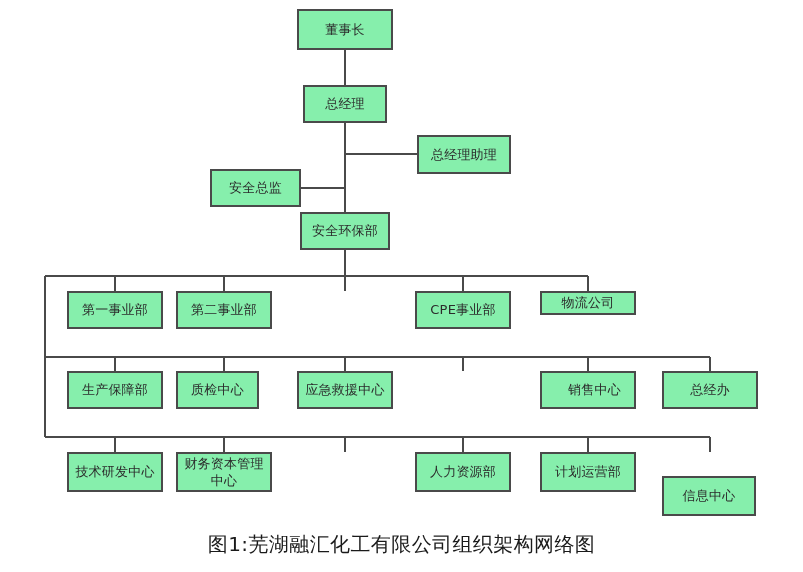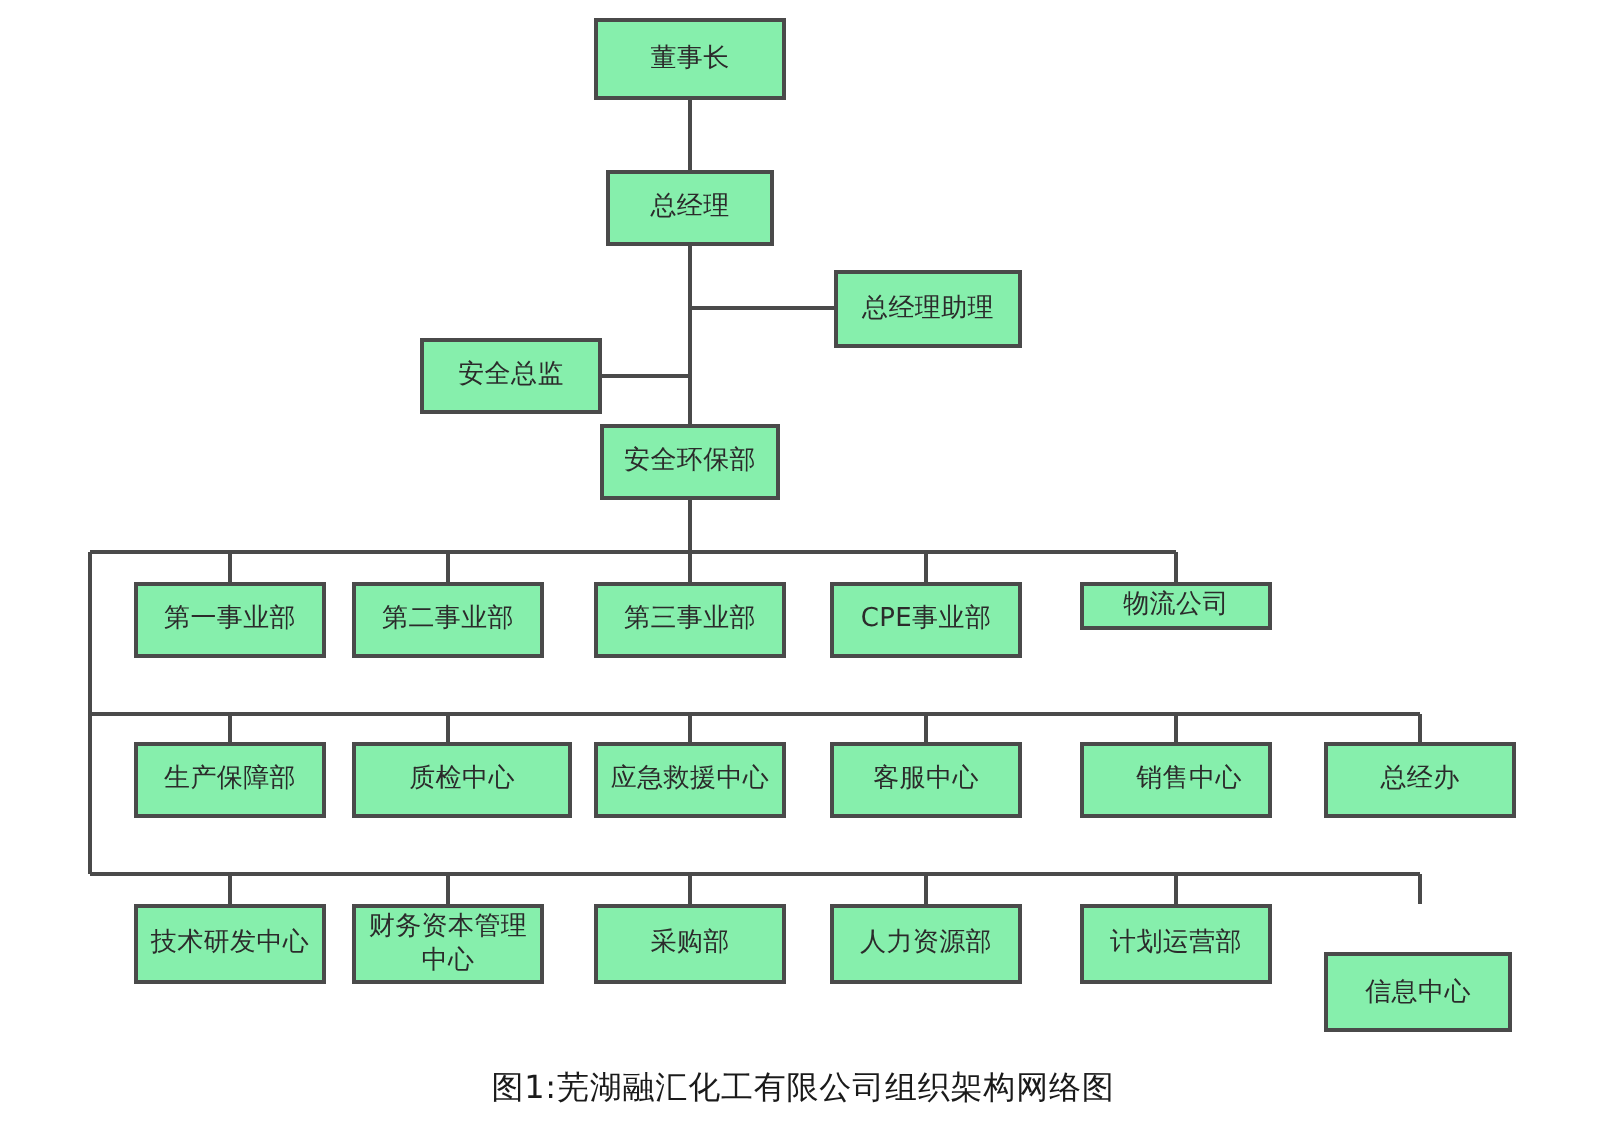--- a/index.html
+++ b/index.html
@@ -52,21 +52,21 @@
   }
   .node.two-line {
     line-height: 17px;
   }
   .caption {
     position: absolute;
     left: 0;
     top: 533px;
     width: 803px;
     text-align: center;
-    font-size: 16px;
+    font-size: 20px;
     line-height: 22px;
     color: #1a1a1a;
     letter-spacing: 0.4px;
   }
 </style>
 </head>
 <body>
 
 <div id="page">
 
@@ -119,34 +119,31 @@
 
     <div class="node" style="left:303px; top:85px; width:84px; height:38px;">总经理</div>
 
     <div class="node" style="left:417px; top:135px; width:94px; height:39px;">总经理助理</div>
     <div class="node" style="left:180px; top:169px; width:91px; height:38px;margin-left:30px;">安全总监</div>
 
     <div class="node" style="left:300px; top:212px; width:90px; height:38px;">安全环保部</div>
 
     <div class="node" style="left:67px; top:291px; width:96px; height:38px;">第一事业部</div>
     <div class="node" style="left:176px; top:291px; width:96px; height:38px;">第二事业部</div>
-    <div class="node" style="left:297px; top:291px; width:96px; height:38px;">第三事业部</div>
     <div class="node" style="left:415px; top:291px; width:96px; height:38px;">CPE事业部</div>
     <div class="node" style="left:540px; top:291px; width:96px; height:24px;">物流公司</div>
 
     <div class="node" style="left:67px; top:371px; width:96px; height:38px;">生产保障部</div>
-    <div class="node" style="left:176px; top:371px; width:110px; height:38px;">质检中心</div>
+    <div class="node" style="left:176px; top:371px; width:83px; height:38px;">质检中心</div>
     <div class="node" style="left:297px; top:371px; width:96px; height:38px;">应急救援中心</div>
-    <div class="node" style="left:415px; top:371px; width:96px; height:38px;">客服中心</div>
     <div class="node" style="left:540px; top:371px; width:96px; height:38px;padding-left:16px;">销售中心</div>
     <div class="node" style="left:662px; top:371px; width:96px; height:38px;">总经办</div>
 
     <div class="node" style="left:67px; top:452px; width:96px; height:40px;">技术研发中心</div>
     <div class="node two-line" style="left:176px; top:452px; width:96px; height:40px;">财务资本管理中心</div>
-    <div class="node" style="left:297px; top:452px; width:96px; height:40px;">采购部</div>
     <div class="node" style="left:415px; top:452px; width:96px; height:40px;text-align:right;">人力资源部</div>
     <div class="node" style="left:540px; top:452px; width:96px; height:40px;">计划运营部</div>
     <div class="node" style="left:662px; top:476px; width:94px; height:40px;font-family:Liberation Serif, serif;">信息中心</div>
 
   </div>
 
   <div class="caption">图1:芜湖融汇化工有限公司组织架构网络图</div>
 
 </div>
 

